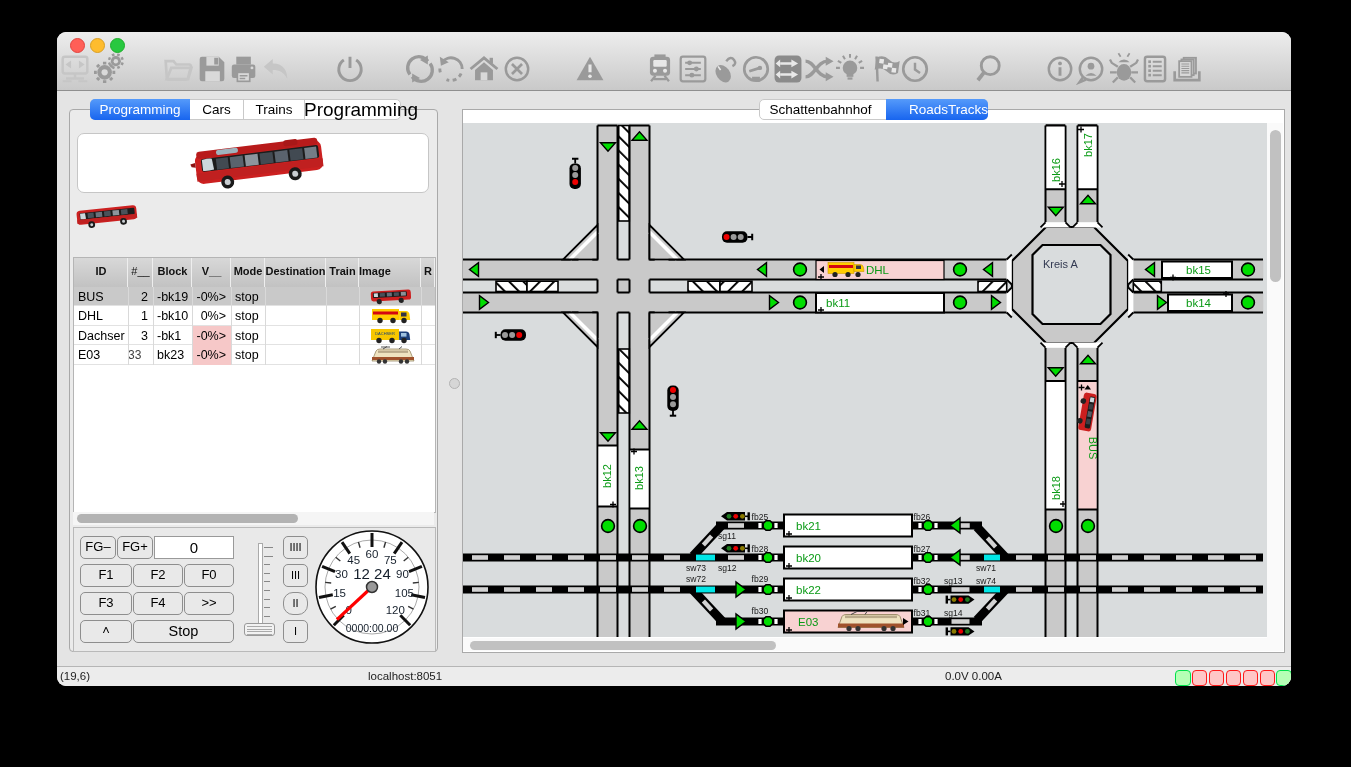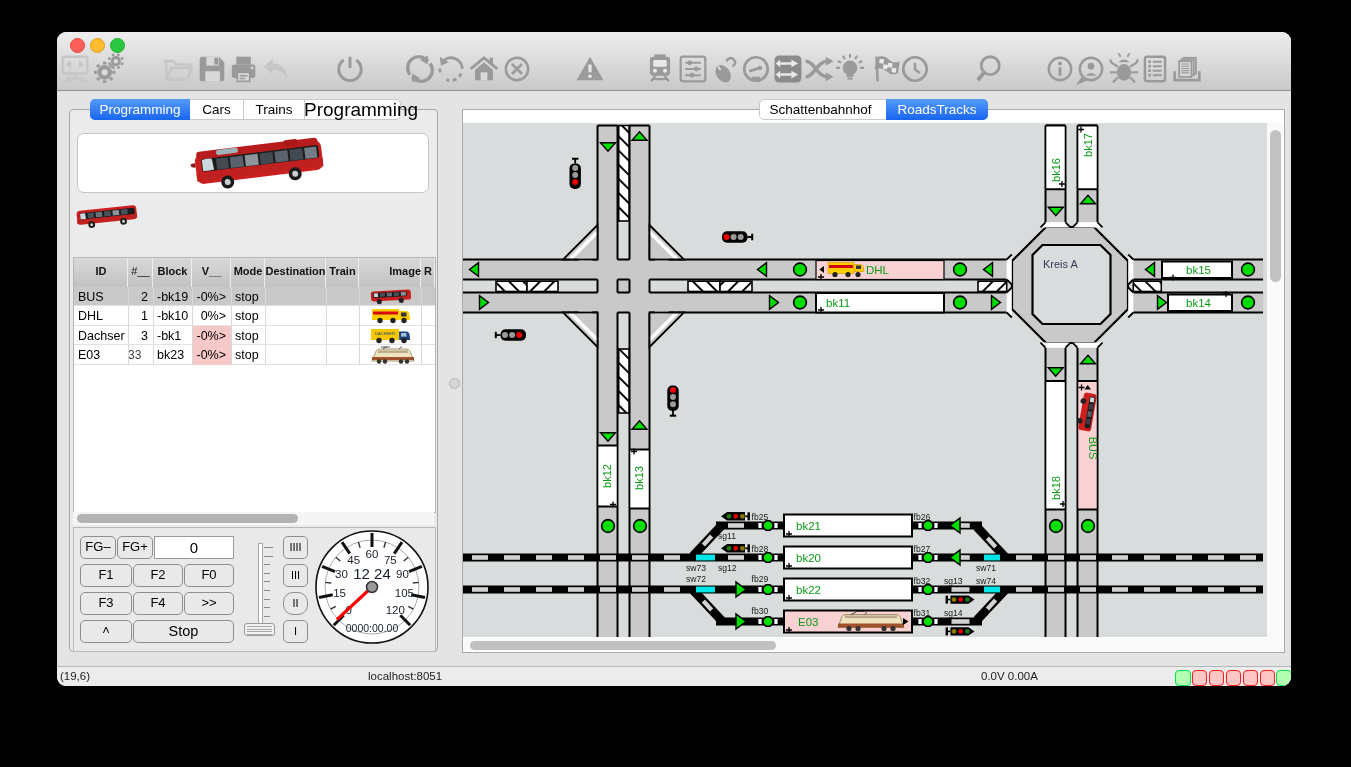--- a/index.html
+++ b/index.html
@@ -237,21 +237,21 @@
  <div style="position:absolute;left:405px;top:77px;width:821px;height:542px;border:1px solid #a9a9a9;background:#fff"></div>
  <div style="position:absolute;left:33px;top:66.5px;width:311px;height:21px;background:#fff;border:1px solid #c9c9c9;border-radius:5px;box-sizing:border-box;z-index:1"></div>
     <div style="position:absolute;left:132px;top:66.5px;width:1px;height:21px;background:#c9c9c9;z-index:2"></div>
     <div style="position:absolute;left:186px;top:66.5px;width:1px;height:21px;background:#c9c9c9;z-index:2"></div>
     <div style="position:absolute;left:247px;top:66.5px;width:1px;height:21px;background:#c9c9c9;z-index:2"></div>
     <div style="position:absolute;left:33px;top:66.5px;width:100px;height:21px;background:linear-gradient(#559afa,#1865ef);color:#fff;font-size:13.5px;text-align:center;line-height:21px;border-radius:5px 0 0 5px;z-index:3">Programming</div>
     <div style="position:absolute;left:132px;top:66.5px;width:55px;height:21px;color:#000;font-size:13.5px;text-align:center;line-height:21px;z-index:3">Cars</div>
     <div style="position:absolute;left:186px;top:66.5px;width:62px;height:21px;color:#000;font-size:13.5px;text-align:center;line-height:21px;z-index:3">Trains</div>
     <div style="position:absolute;left:247px;top:66.5px;width:97px;height:21px;color:#000;font-size:19px;text-align:center;line-height:21px;z-index:3">Programming</div>
     <div style="position:absolute;left:702px;top:66.5px;width:229px;height:21px;background:#fff;border:1px solid #c9c9c9;border-radius:5px;box-sizing:border-box;z-index:1"></div>
-    <div style="position:absolute;left:829px;top:66.5px;width:102px;height:21px;background:linear-gradient(#559afa,#1865ef);color:#fff;font-size:13.5px;text-align:center;line-height:21px;border-radius:0 5px 5px 0;z-index:3">RoadsTracks</div>
+    <div style="position:absolute;left:829px;top:66.5px;width:102px;height:21px;background:linear-gradient(#559afa,#1865ef);color:#fff;font-size:13.5px;text-align:right;line-height:21px;border-radius:0 5px 5px 0;z-index:3">RoadsTracks</div>
     <div style="position:absolute;left:702px;top:66.5px;width:123px;height:21px;color:#000;font-size:13.5px;text-align:center;line-height:21px;z-index:3">Schattenbahnhof</div>
 
  <div style="position:absolute;left:20px;top:101px;width:350px;height:58px;background:#fff;border:1px solid #c6c6c6;border-radius:7px"></div>
  <svg width="140" height="62" viewBox="0 0 140 62" style="position:absolute;left:133px;top:103px">
 <g transform="rotate(-7 70 31)">
 <rect x="6" y="12" width="127" height="30" rx="7" fill="#cc2020"></rect>
 <rect x="8" y="9.5" width="122" height="7" rx="3" fill="#b81b1b"></rect>
 <rect x="28" y="10" width="22" height="5" rx="2" fill="#9fb3bd"></rect>
 <rect x="96" y="8.5" width="14" height="6" rx="2" fill="#a81818"></rect>
 <rect x="12" y="17" width="118" height="13" rx="2" fill="#1c1c1c"></rect>
@@ -298,21 +298,21 @@
       <div style="position:absolute;left:79px;top:7px;width:39px;text-align:center;font-weight:bold;font-size:11px;color:#111">Block</div>
       <div style="position:absolute;left:118px;top:0;width:39px;height:29px;border-right:1px solid #eee;box-sizing:border-box"></div>
       <div style="position:absolute;left:118px;top:7px;width:39px;text-align:center;font-weight:bold;font-size:11px;color:#111">V__</div>
       <div style="position:absolute;left:157px;top:0;width:34px;height:29px;border-right:1px solid #eee;box-sizing:border-box"></div>
       <div style="position:absolute;left:157px;top:7px;width:34px;text-align:center;font-weight:bold;font-size:11px;color:#111">Mode</div>
       <div style="position:absolute;left:191px;top:0;width:61px;height:29px;border-right:1px solid #eee;box-sizing:border-box"></div>
       <div style="position:absolute;left:191px;top:7px;width:61px;text-align:center;font-weight:bold;font-size:11px;color:#111">Destination</div>
       <div style="position:absolute;left:252px;top:0;width:33px;height:29px;border-right:1px solid #eee;box-sizing:border-box"></div>
       <div style="position:absolute;left:252px;top:7px;width:33px;text-align:center;font-weight:bold;font-size:11px;color:#111">Train</div>
       <div style="position:absolute;left:285px;top:0;width:62px;height:29px;border-right:1px solid #eee;box-sizing:border-box"></div>
-      <div style="position:absolute;left:285px;top:7px;width:62px;text-align:right;font-weight:bold;font-size:11px;color:#111">Image</div>
+      <div style="position:absolute;left:285px;top:7px;width:62px;text-align:left;font-weight:bold;font-size:11px;color:#111">Image</div>
       <div style="position:absolute;left:347px;top:0;width:14px;height:29px;border-right:1px solid #eee;box-sizing:border-box"></div>
       <div style="position:absolute;left:347px;top:7px;width:14px;text-align:center;font-weight:bold;font-size:11px;color:#111">R</div>
       <div style="position:absolute;left:0;top:29px;width:361px;height:19.4px;background:#c9c9c9;border-bottom:1px solid #e2e2e2;box-sizing:border-box"></div>
       <div style="position:absolute;left:4px;width:46px;text-align:left;top:32px;font-size:12.5px;color:#000;white-space:nowrap">BUS</div>
       <div style="position:absolute;left:54px;width:20px;text-align:right;top:32px;font-size:12.5px;color:#000;white-space:nowrap">2</div>
       <div style="position:absolute;left:83px;width:31px;text-align:left;top:32px;font-size:12.5px;color:#000;white-space:nowrap">-bk19</div>
       <div style="position:absolute;left:118px;width:34px;text-align:right;top:32px;font-size:12.5px;color:#000;white-space:nowrap">-0%&gt;</div>
       <div style="position:absolute;left:161px;width:26px;text-align:left;top:32px;font-size:12.5px;color:#000;white-space:nowrap">stop</div>
       <div style="position:absolute;left:295px;top:30px"><svg width="44" height="17" viewBox="0 0 44 17">
           <g transform="rotate(-3 22 9)">
@@ -832,20 +832,20 @@
       </svg></div>
 
  <div style="position:absolute;left:1210px;top:91px;width:16px;height:528px;background:#fafafa"></div>
  <div style="position:absolute;left:1212.5px;top:98px;width:11px;height:152px;background:#c1c1c1;border-radius:5.5px"></div>
  <div style="position:absolute;left:406px;top:606px;width:804px;height:13px;background:#fafafa"></div>
  <div style="position:absolute;left:413px;top:608.5px;width:306px;height:9px;background:#c1c1c1;border-radius:4.5px"></div>
 
  <div style="position:absolute;left:0;top:634px;width:100%;height:20px;background:#ececec;border-top:1px solid #b5b5b5"></div>
  <div style="position:absolute;left:3px;top:638px;font-size:11.5px;color:#222">(19,6)</div>
  <div style="position:absolute;left:311px;top:638px;font-size:11.5px;color:#222">localhost:8051</div>
- <div style="position:absolute;left:924px;top:638px;font-size:11.5px;color:#222">0.0V 0.00A</div>
+ <div style="position:absolute;left:888px;top:638px;font-size:11.5px;color:#222">0.0V 0.00A</div>
  <div style="position:absolute;left:1118px;top:638px;width:15.5px;height:15.5px;background:#b5ffb5;border:1.3px solid #00e04a;border-radius:4px;box-sizing:border-box"></div>
     <div style="position:absolute;left:1134.9px;top:638px;width:15.5px;height:15.5px;background:#ffc6c6;border:1.3px solid #ff1a1a;border-radius:4px;box-sizing:border-box"></div>
     <div style="position:absolute;left:1151.8000000000002px;top:638px;width:15.5px;height:15.5px;background:#ffc6c6;border:1.3px solid #ff1a1a;border-radius:4px;box-sizing:border-box"></div>
     <div style="position:absolute;left:1168.7000000000003px;top:638px;width:15.5px;height:15.5px;background:#ffc6c6;border:1.3px solid #ff1a1a;border-radius:4px;box-sizing:border-box"></div>
     <div style="position:absolute;left:1185.6000000000004px;top:638px;width:15.5px;height:15.5px;background:#ffc6c6;border:1.3px solid #ff1a1a;border-radius:4px;box-sizing:border-box"></div>
     <div style="position:absolute;left:1202.5000000000005px;top:638px;width:15.5px;height:15.5px;background:#ffc6c6;border:1.3px solid #ff1a1a;border-radius:4px;box-sizing:border-box"></div>
     <div style="position:absolute;left:1219.4000000000005px;top:638px;width:15.5px;height:15.5px;background:#b5ffb5;border:1.3px solid #00e04a;border-radius:4px;box-sizing:border-box"></div>
 </div>
 </body></html>

